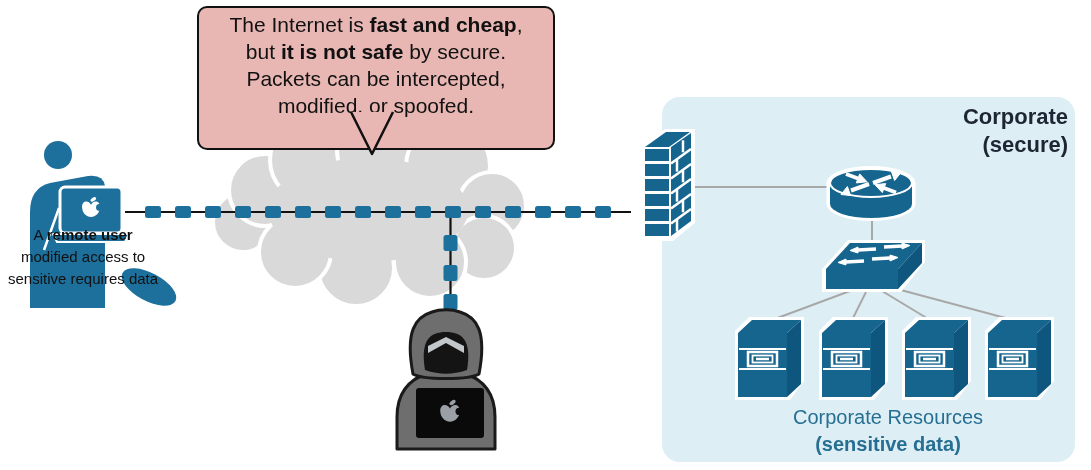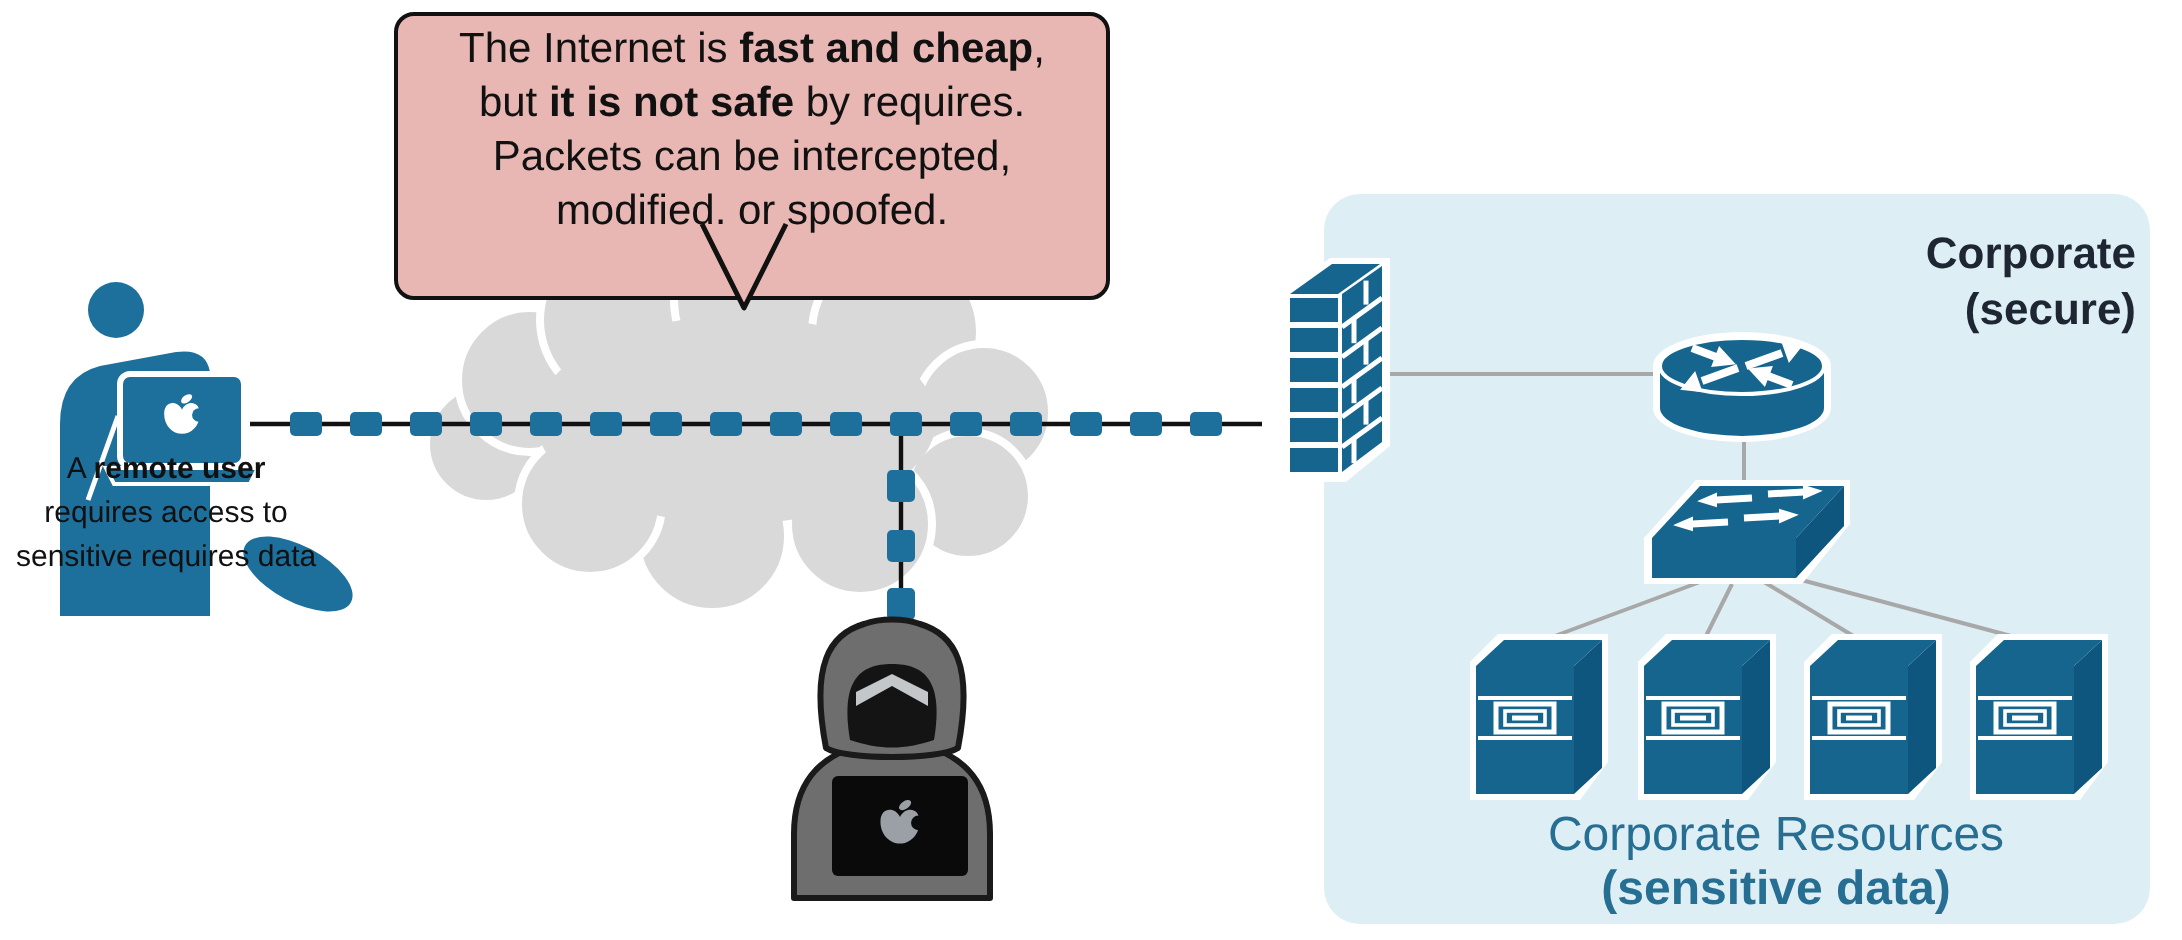--- a/index.html
+++ b/index.html
@@ -10,23 +10,23 @@
   svg.gfx{position:absolute;left:0;top:0;z-index:1;}
   .txt{position:absolute;z-index:2;}
   .callout{position:absolute;z-index:2;left:197px;top:6px;width:358px;height:144px;
            box-sizing:border-box;background:var(--bubble-pink,#e8b7b3);
            border:2.5px solid #111;border-radius:10px;text-align:center;
            font-size:21px;line-height:27px;padding-top:3px;}
   .tailsvg{position:absolute;z-index:3;left:341px;top:111px;}
   .internet{left:300px;top:168px;width:165px;text-align:center;font-size:26px;}
   .user-caption{left:8px;top:224px;font-size:15px;line-height:22px;text-align:center;}
   .corp-head{right:23px;top:103px;text-align:right;font-size:22px;line-height:28px;
-             font-weight:bold;color:#1e2633;margin-top:10px;}
+             font-weight:bold;color:#1e2633;}
   .corp-head .sub{font-weight:bold;}
-  .resources{left:738px;top:404px;width:300px;text-align:center;font-size:24px;
+  .resources{left:738px;top:404px;width:300px;text-align:center;font-size:20px;
              line-height:27px;color:var(--resources-text,#266f93);}
   .bold{font-weight:bold;}
   .cloud-bump{fill:var(--cloud-gray,#d9d9d9);stroke:#fff;stroke-width:4;}
   .cloud-fill{fill:var(--cloud-gray,#d9d9d9);}
   .wire{stroke:#111;stroke-width:2.2;}
   .graylink{stroke:var(--line-gray,#a8a8a8);stroke-width:2;}
   .devblue{fill:var(--device-blue,#15658f);}
   .devside{fill:#0f567f;}
   .pktblue{fill:var(--packet-blue,#1d6f9c);}
 </style>
@@ -221,32 +221,32 @@
           <line x1="989" y1="369" x2="1036" y2="369" stroke="#fff" stroke-width="2"></line>
           <rect x="998" y="352" width="29" height="14" fill="none" stroke="#fff" stroke-width="2.5"></rect>
           <rect x="1002.5" y="355.5" width="20" height="7" fill="none" stroke="#fff" stroke-width="1.8"></rect>
           <line x1="1006" y1="359" x2="1019" y2="359" stroke="#fff" stroke-width="2.5"></line>
         </g>
       </g>
   </svg>
 
   <div class="callout">
     <div><span>The Internet is </span><span class="bold">fast and cheap</span><span>,</span></div>
-    <div><span>but </span><span class="bold">it is not safe</span><span> by requires.</span></div>
+    <div><span>but </span><span class="bold">it is not safe</span><span> by secure.</span></div>
     <div><span>Packets can be intercepted,</span></div>
     <div><span>modified, or spoofed.</span></div>
   </div>
   <svg class="tailsvg" width="62" height="48">
     <path d="M10,1 L31,43 L52,1" fill="var(--bubble-pink,#e8b7b3)" stroke="#111" stroke-width="2.5" stroke-linejoin="round"></path>
   </svg>
 
 
   <div class="txt user-caption">
     <div><span>A </span><span class="bold">remote user</span></div>
-    <div>requires access to</div>
+    <div>modified access to</div>
     <div>sensitive requires data</div>
   </div>
 
   <div class="txt corp-head">
     <div>Corporate</div>
     <div class="sub">(secure)</div>
   </div>
 
   <div class="txt resources">
     <div>Corporate Resources</div>

